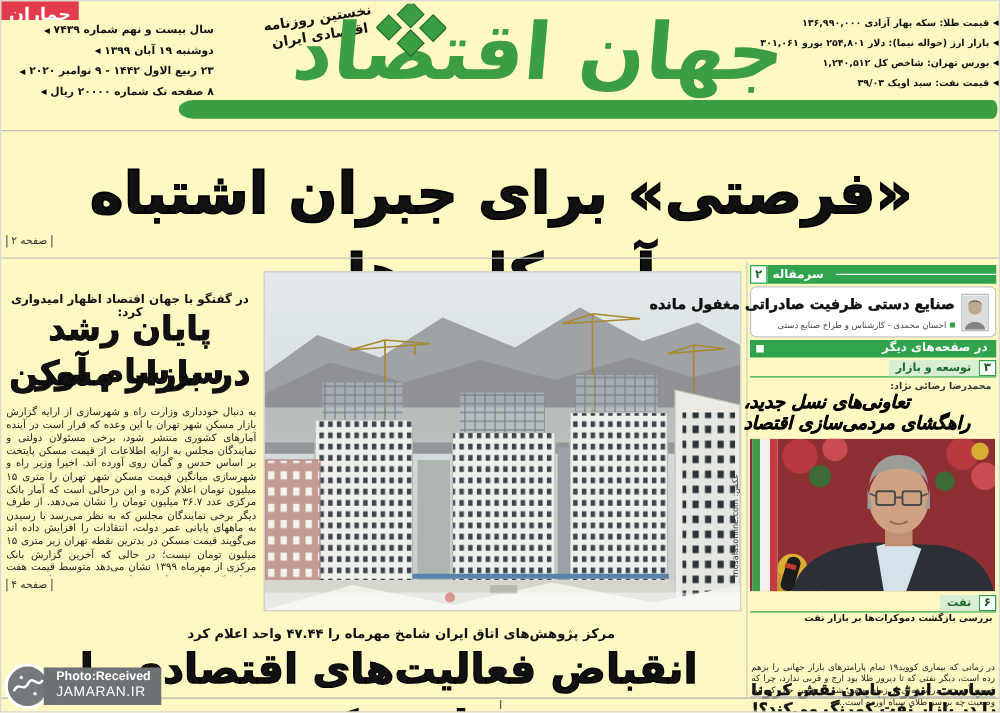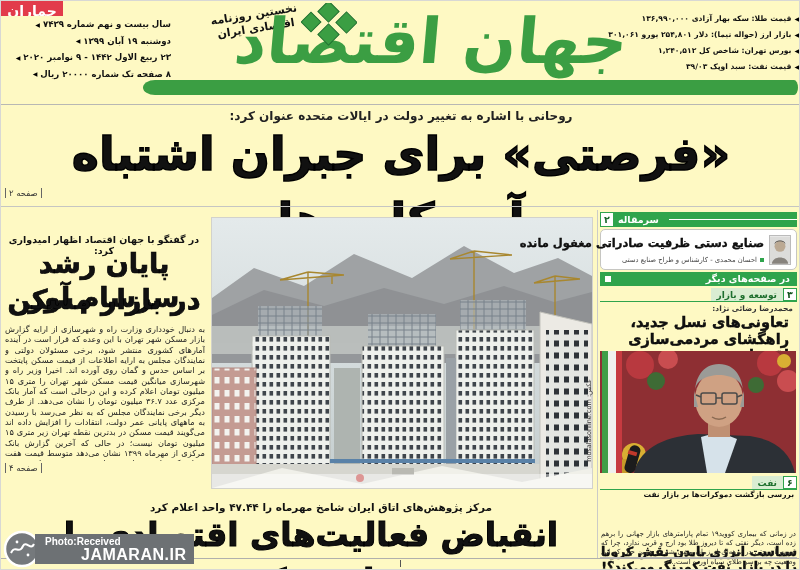--- a/index.html
+++ b/index.html
@@ -76,21 +76,21 @@
   .secbar2 { top:271px; height:14px; }
   .wsq { width:6px; height:6px; background:#fff; position:absolute; left:5px; top:4px; }
   .secbar2 .sec-label { position:absolute; right:3px; top:0; line-height:14px; }
   .strip { left:599px; width:197px; height:14px; border-bottom:1px solid #2fa44c; display:flex; align-items:stretch; }
   .strip3 { top:287px; } .strip6 { top:475px; }
   .strip-num { width:14px; background:#fff; border:1px solid #2fa44c; color:#14551f; font-size:9.5px;
                font-weight:bold; text-align:center; line-height:12px; flex:0 0 auto; }
   .strip-label { background:#d9edd2; color:#1e6f2f; font-size:9px; font-weight:bold; padding:0 6px;
                  line-height:14px; white-space:nowrap; }
   .byline3 { left:599px; top:303px; width:193px; text-align:right; font-size:7.5px; font-weight:bold; color:#333; }
-  .title3 { left:594px; width:194px; text-align:right; font-size:14.5px; font-weight:bold;
+  .title3 { left:594px; width:194px; text-align:left; font-size:14.5px; font-weight:bold;font-style:italic;
             -webkit-text-stroke:.4px #000; }
   .title3a { top:313px; } .title3b { top:330px; }
   .portrait { left:599px; top:350px; width:196px; height:122px; }
   .kicker6 { left:599px; top:489px; width:194px; text-align:right; font-size:7.5px; font-weight:bold; }
   .title6 { left:599px; top:499px; width:197px; text-align:right; font-size:12.5px; font-weight:bold;
             line-height:14.5px;margin-top:45px; -webkit-text-stroke:.4px #000; }
   .body6 { left:600px; top:529px; width:195px; font-size:7px; line-height:9.2px; text-align:justify; color:#222; }
   .oil-rule { left:599px; top:556px; width:197px; height:0; border-top:1px solid #bbb; }
 
   
@@ -98,21 +98,21 @@
   .pmi-headline { left:30px; top:511px; width:560px; text-align:center; font-size:33px; font-weight:bold;
                   line-height:46px; -webkit-text-stroke:1px #000; letter-spacing:-1px; }
   .bottom-rule { left:0; top:557px; width:800px; height:0; border-top:1px solid #b0b0ac; }
   .tick { left:399px; top:559px; width:1px; height:7px; background:#555; }
 
   
   .watermark { left:2px; top:529px; display:flex; align-items:center; direction:ltr; z-index:5; }
   .wm-box { background:#6d7174; color:#fff; padding:2px 8px 3px 10px; margin-left:-6px;
             font-family:"Liberation Sans", sans-serif; }
   .wm-box .l1 { font-size:10px; font-weight:bold; line-height:12px; }
-  .wm-box .l2 { font-size:16px; font-weight:bold; line-height:13px; letter-spacing:.5px;margin-left:36px; }
+  .wm-box .l2 { font-size:11px; font-weight:normal; line-height:13px; letter-spacing:.5px; }
 </style>
 </head>
 <body>
 
 <div class="page">
 
   <div class="abs ribbon">
     <span>جماران</span>
   </div>
 
@@ -167,21 +167,20 @@
       <span>بورس تهران: شاخص کل ۱,۲۴۰,۵۱۲</span>
     </div>
     <div class="mline">
       <span class="bullet">◀</span>
       <span>قیمت نفت: سبد اوپک ۳۹/۰۳</span>
     </div>
   </div>
 
   <div class="abs rule rule-header"></div>
 
-  <div class="abs lead-kicker">روحانی با اشاره به تغییر دولت در ایالات متحده عنوان کرد:</div>
   <h1 class="abs lead-headline">«فرصتی» برای جبران اشتباه آمریکایی‌ها</h1>
   <div class="abs pageref pr-lead">
     <span>صفحه ۲</span>
   </div>
 
   <div class="abs rule rule-lead"></div>
 
   <div class="abs h-kicker h-kicker2">در گفتگو با جهان اقتصاد اظهار امیدواری کرد:</div>
   <h2 class="abs h-head h-head1">پایان رشد سرسام آور</h2>
   <h2 class="abs h-head h-head2">در بازار مسکن</h2>

